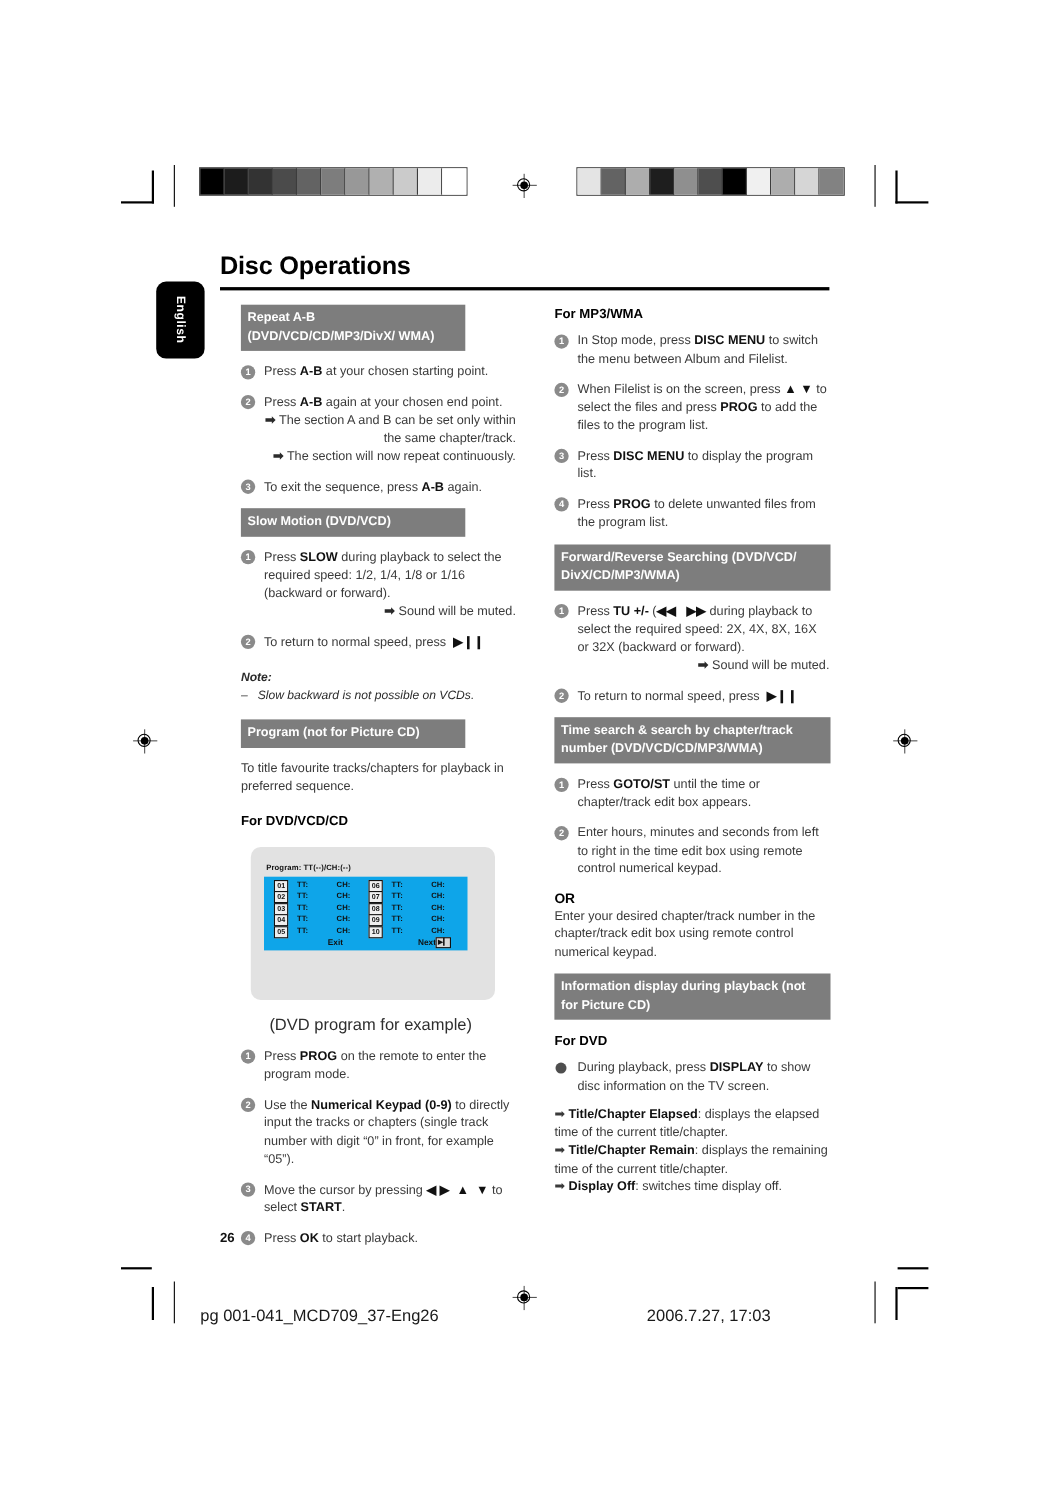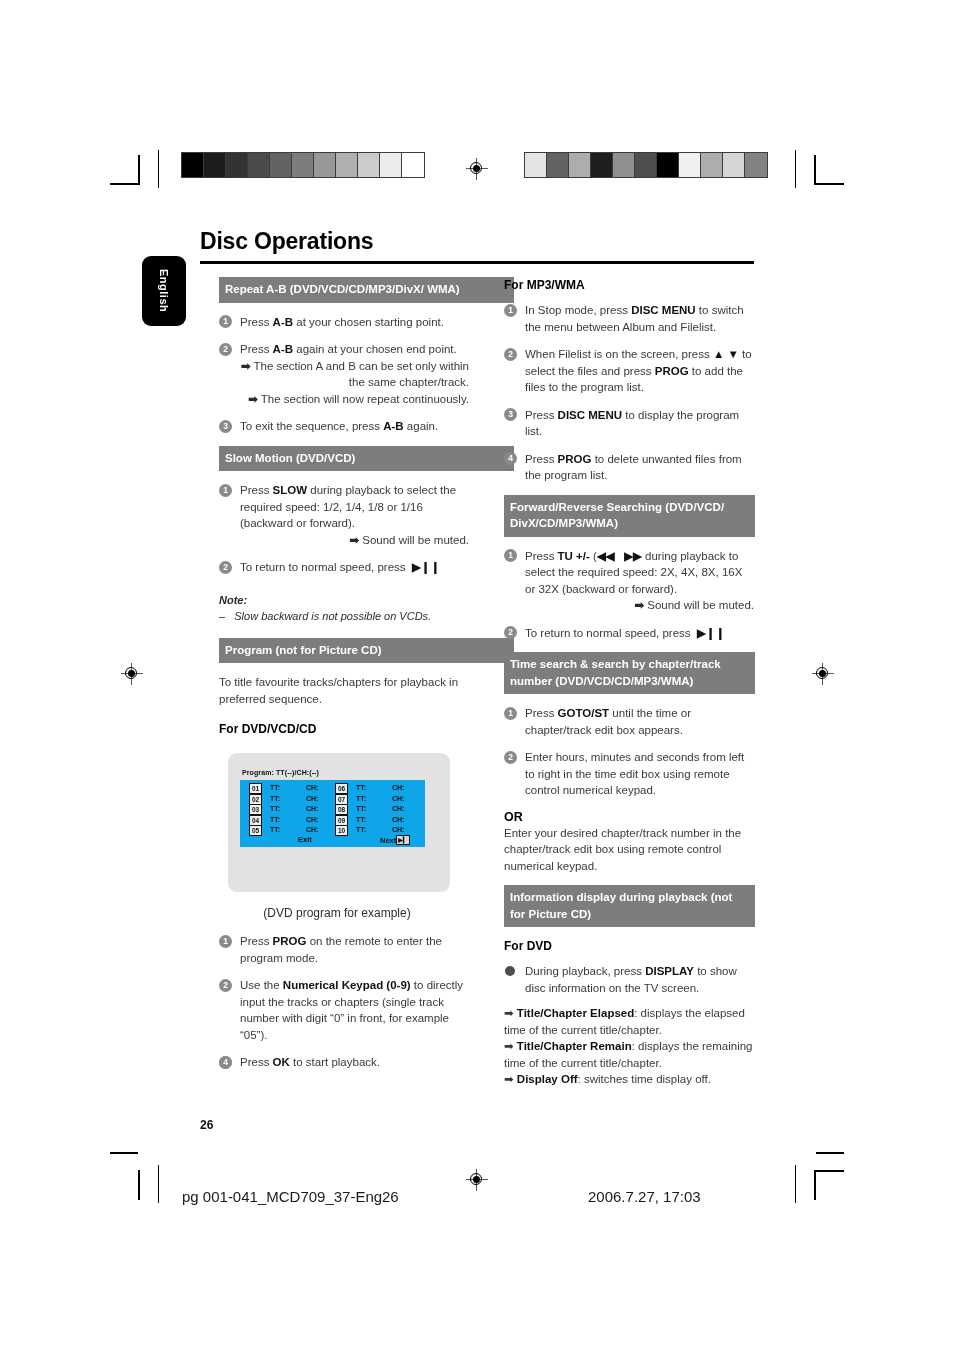--- a/index.html
+++ b/index.html
@@ -126,21 +126,21 @@
   .sec-head {
     background: #7d7d7d;
     color: #ffffff;
     font-size: 11.5px;
     font-weight: bold;
     line-height: 16.5px;
     padding: 4px 6px 5px 6px;
     margin: 0 0 11px 0;
     box-sizing: border-box;
   }
-  .sec-head.w-left { width: 295px; }
+  .sec-head.w-left { width: 204px; }
   .sec-head.w-right { width: 251px; }
 
   
   .step {
     position: relative;
     padding-left: 21px;
     margin-bottom: 11px;
     font-size: 11.5px;
     line-height: 16.5px;
     color: #3a3a3a;
@@ -257,21 +257,21 @@
     border: 1px solid #111;
     background: #d8d8d8;
     font-size: 6px;
     line-height: 8px;
     padding: 0 1px;
     vertical-align: 1px;
   }
   .osd-caption {
     width: 240px;
     text-align: center;
-    font-size: 12px;
+    font-size: 15px;
     color: #2e2e2e;
     margin: 14px 0 13px -2px;
   }
 
   
   .page-num {
     position: absolute;
     left: 200px;
     top: 1118px;
     font-size: 12px;
@@ -442,21 +442,21 @@
             <div class="osd-foot">
               <span style="position:absolute;left:58px;top:0;">Exit</span>
               <span style="position:absolute;left:140px;top:0;">Next<span class="osd-next-key">▶▎</span></span>
             </div>
           </div>
         </div>
       </div>
       <div class="osd-caption">(DVD program for example)</div>
       <div class="step"><span class="num">1</span><span>Press <b>PROG</b> on the remote to enter the program mode.</span></div>
       <div class="step"><span class="num">2</span><span>Use the <b>Numerical Keypad (0-9)</b> to directly input the tracks or chapters (single track number with digit “0” in front, for example “05”).</span></div>
-      <div class="step"><span class="num">3</span></div>
+      <div class="step"><span class="num">3</span><span>Move the cursor by pressing <b>◀ ▶&nbsp; ▲&nbsp; ▼</b> to select <b>START</b>.</span></div>
       <div class="step"><span class="num">4</span><span>Press <b>OK</b> to start playback.</span></div>
     </div>
 
   <div class="col col-right" id="right-column">
       <div class="sub-head">For MP3/WMA</div>
       <div class="step"><span class="num">1</span><span>In Stop mode, press <b>DISC MENU</b> to switch the menu between Album and Filelist.</span></div>
       <div class="step"><span class="num">2</span><span>When Filelist is on the screen, press <b>▲&nbsp;▼</b> to select the files and press <b>PROG</b> to add the files to the program list.</span></div>
       <div class="step"><span class="num">3</span><span>Press <b>DISC MENU</b> to display the program list.</span></div>
       <div class="step"><span class="num">4</span><span>Press <b>PROG</b> to delete unwanted files from the program list.</span></div>
       <div class="sec-head w-right">Forward/Reverse Searching (DVD/VCD/ DivX/CD/MP3/WMA)</div>

